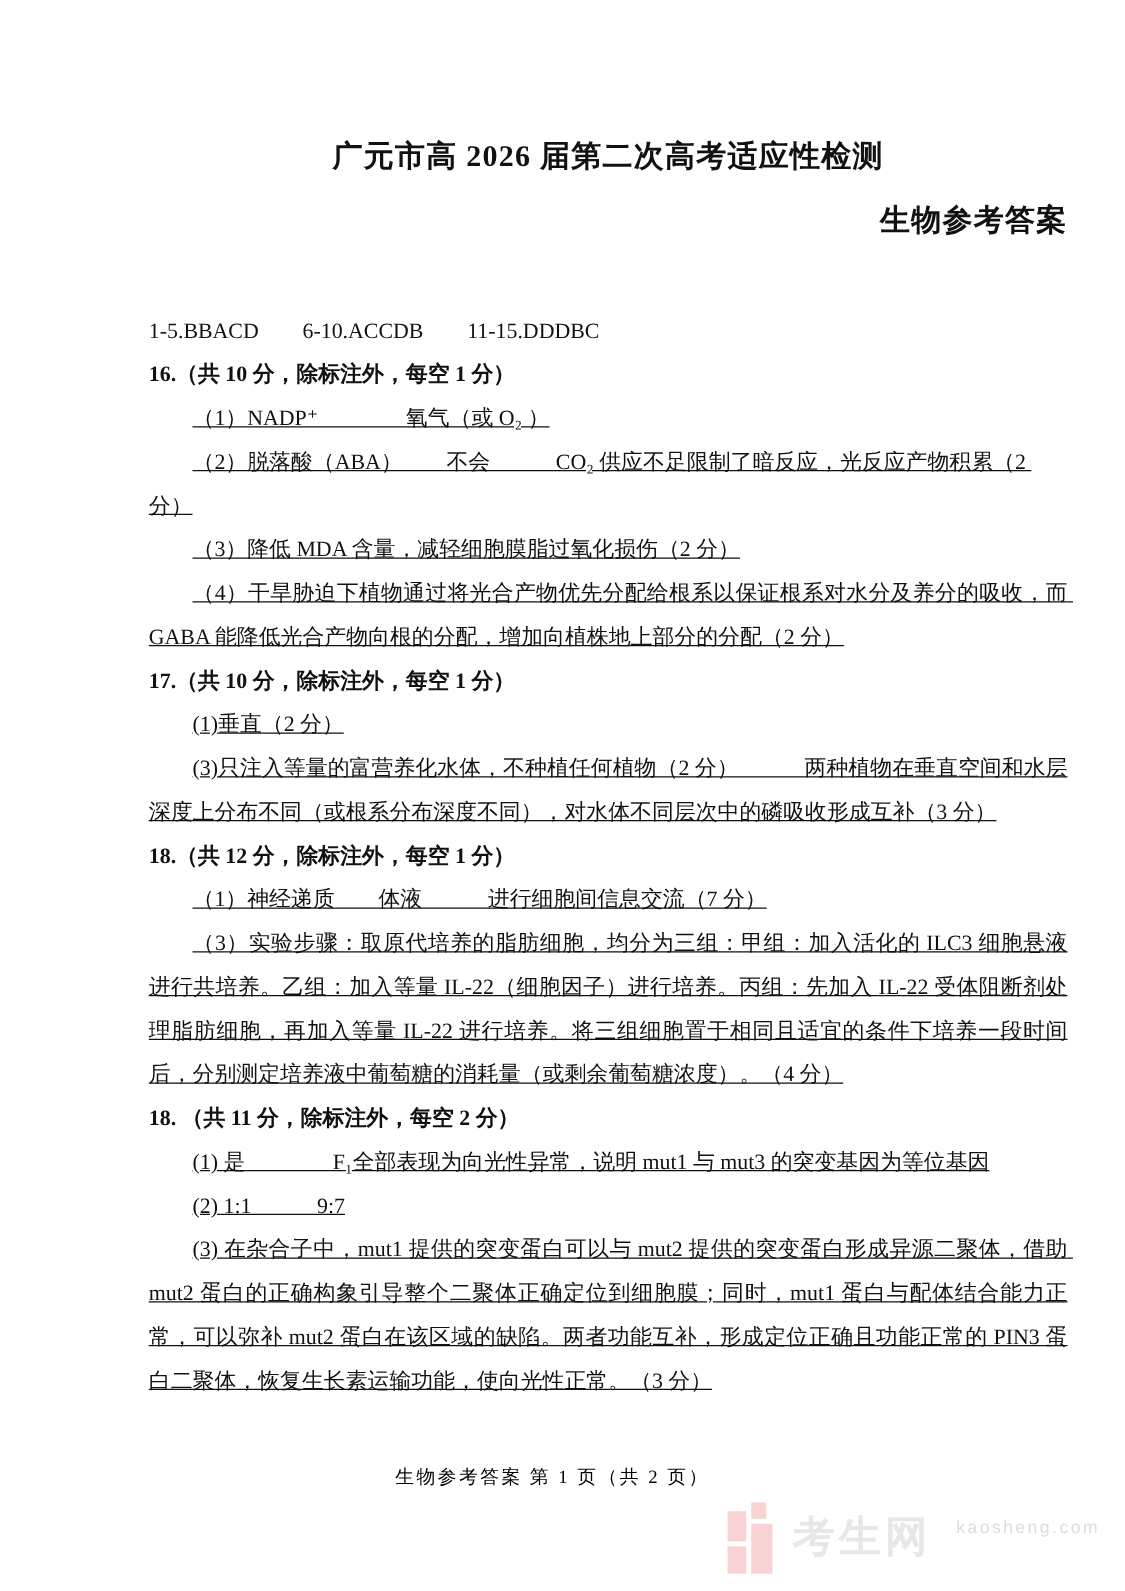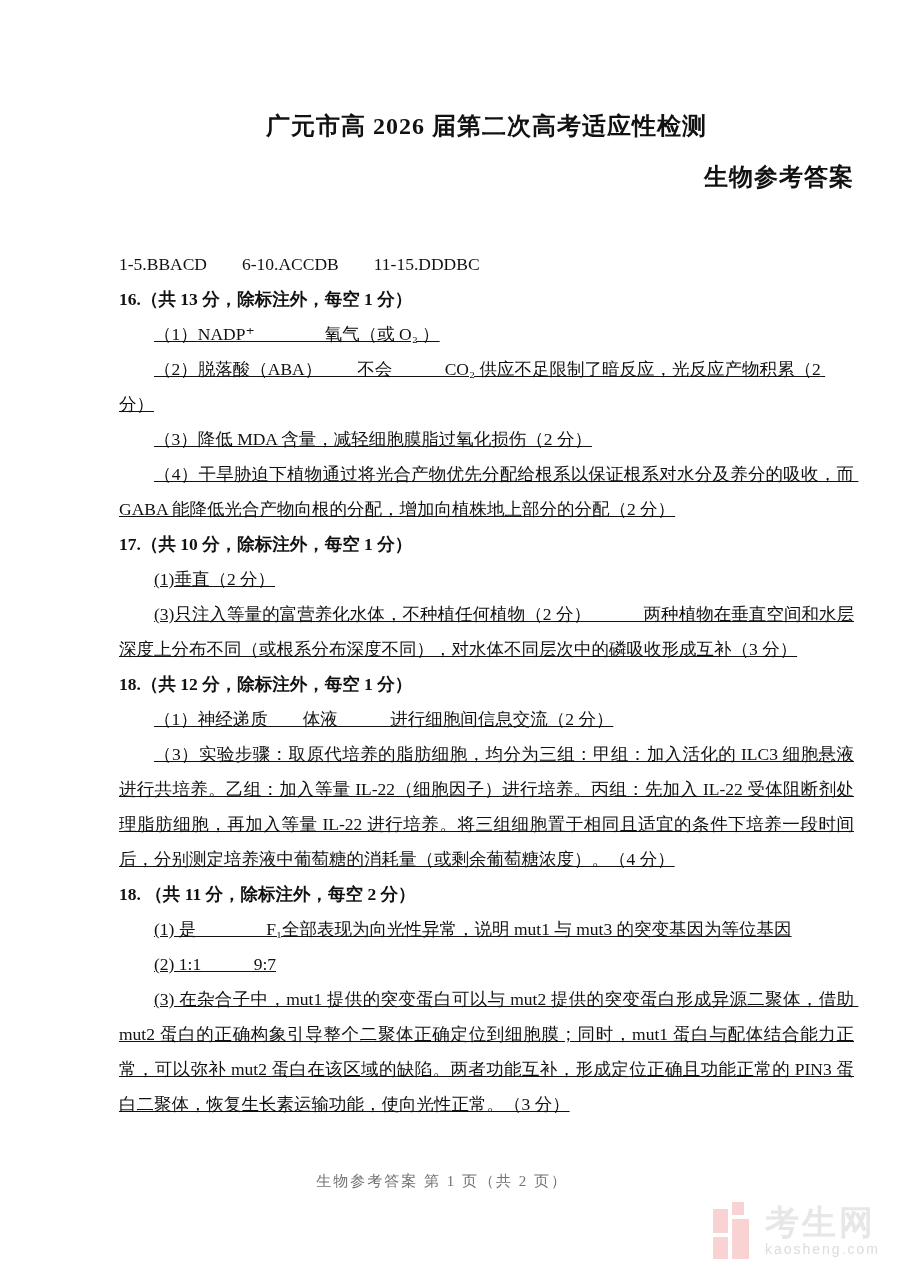--- a/index.html
+++ b/index.html
@@ -52,21 +52,21 @@
   .paragraphs p.indent { text-indent: 2em; text-decoration: underline; }
   .paragraphs p.justify { text-align: justify; }
   .footer {
     position: absolute;
     left: 0;
     right: 16px;
     top: 1172px;
     text-align: center;
     font-size: 15px;
     letter-spacing: 2px;
-    color: #737373;
+    color: #000000;
     font-family: Liberation Serif, serif;
   }
   
   .watermark {
     position: absolute;
     right: 20px;
     top: 1202px;
     display: flex;
     align-items: center;
     gap: 12px;
@@ -74,21 +74,21 @@
   .wm-icon {
     position: relative;
     width: 40px;
     height: 58px;
   }
   .wm-icon span { position: absolute; display: block; }
   .wm-b1 { left: 0;  top: 7px;  width: 15px; height: 24px; }
   .wm-b2 { left: 0;  top: 35px; width: 15px; height: 22px; }
   .wm-b3 { left: 19px; top: 0;   width: 12px; height: 13px; }
   .wm-b4 { left: 19px; top: 17px; width: 17px; height: 40px; }
-  .wm-text { display: flex; flex-direction: column; }
+  .wm-text { display: flex; flex-direction: row; }
   .wm-brand {
     font-size: 34px;
     line-height: 36px;
     font-weight: 700;
     letter-spacing: 3px;
   }
   .wm-domain {
     font-size: 14px;
     line-height: 16px;
     letter-spacing: 2px;
@@ -98,46 +98,46 @@
 </head>
 <body>
 
 <div class="page">
 
   <div class="content">
     <div class="title">广元市高 2026 届第二次高考适应性检测</div>
     <div class="subtitle">生物参考答案</div>
     <div class="choice-line">1-5.BBACD　　6-10.ACCDB　　11-15.DDDBC</div>
     <div class="paragraphs">
-        <p class="bold ">16.（共 13 分，除标注外，每空 1 分）</p>
+        <p class="bold ">16.（共 10 分，除标注外，每空 1 分）</p>
         <p class="indent ">（1）NADP⁺　　　　氧气（或 O₂ ）</p>
         <p class="indent ">（2）脱落酸（ABA）　　不会　　　CO₂ 供应不足限制了暗反应，光反应产物积累（2 分）</p>
         <p class="indent ">（3）降低 MDA 含量，减轻细胞膜脂过氧化损伤（2 分）</p>
         <p class="indent justify">（4）干旱胁迫下植物通过将光合产物优先分配给根系以保证根系对水分及养分的吸收，而 GABA 能降低光合产物向根的分配，增加向植株地上部分的分配（2 分）</p>
         <p class="bold ">17.（共 10 分，除标注外，每空 1 分）</p>
         <p class="indent ">(1)垂直（2 分）</p>
         <p class="indent justify">(3)只注入等量的富营养化水体，不种植任何植物（2 分）　　　两种植物在垂直空间和水层深度上分布不同（或根系分布深度不同），对水体不同层次中的磷吸收形成互补（3 分）</p>
         <p class="bold ">18.（共 12 分，除标注外，每空 1 分）</p>
-        <p class="indent ">（1）神经递质　　体液　　　进行细胞间信息交流（2 分）</p>
+        <p class="indent ">（1）神经递质　　体液　　　进行细胞间信息交流（7 分）</p>
         <p class="indent justify">（3）实验步骤：取原代培养的脂肪细胞，均分为三组：甲组：加入活化的 ILC3 细胞悬液进行共培养。乙组：加入等量 IL-22（细胞因子）进行培养。丙组：先加入 IL-22 受体阻断剂处理脂肪细胞，再加入等量 IL-22 进行培养。将三组细胞置于相同且适宜的条件下培养一段时间后，分别测定培养液中葡萄糖的消耗量（或剩余葡萄糖浓度）。（4 分）</p>
         <p class="bold ">18. （共 11 分，除标注外，每空 2 分）</p>
         <p class="indent ">(1) 是　　　　F₁全部表现为向光性异常，说明 mut1 与 mut3 的突变基因为等位基因</p>
         <p class="indent ">(2) 1:1　　　9:7</p>
         <p class="indent justify">(3) 在杂合子中，mut1 提供的突变蛋白可以与 mut2 提供的突变蛋白形成异源二聚体，借助 mut2 蛋白的正确构象引导整个二聚体正确定位到细胞膜；同时，mut1 蛋白与配体结合能力正常，可以弥补 mut2 蛋白在该区域的缺陷。两者功能互补，形成定位正确且功能正常的 PIN3 蛋白二聚体，恢复生长素运输功能，使向光性正常。（3 分）</p>
       </div>
   </div>
 
   <div class="footer">生物参考答案  第 1 页（共 2 页）</div>
 
   <div class="watermark">
     <div class="wm-icon">
       <span class="wm-b1" style="background: rgb(249, 211, 211);"></span>
         <span class="wm-b2" style="background: rgb(249, 211, 211);"></span>
         <span class="wm-b3" style="background: rgb(249, 211, 211);"></span>
         <span class="wm-b4" style="background: rgb(249, 211, 211);"></span>
     </div>
     <div class="wm-text">
       <div class="wm-brand" style="color: rgb(231, 231, 231);">考生网</div>
-      <div class="wm-domain" style="color: rgb(220, 220, 220);">kaosheng.com</div>
+      <div class="wm-domain" style="color: rgb(220, 220, 220); margin-left: 20px;">kaosheng.com</div>
     </div>
   </div>
 
 </div>
 
 </body></html>

